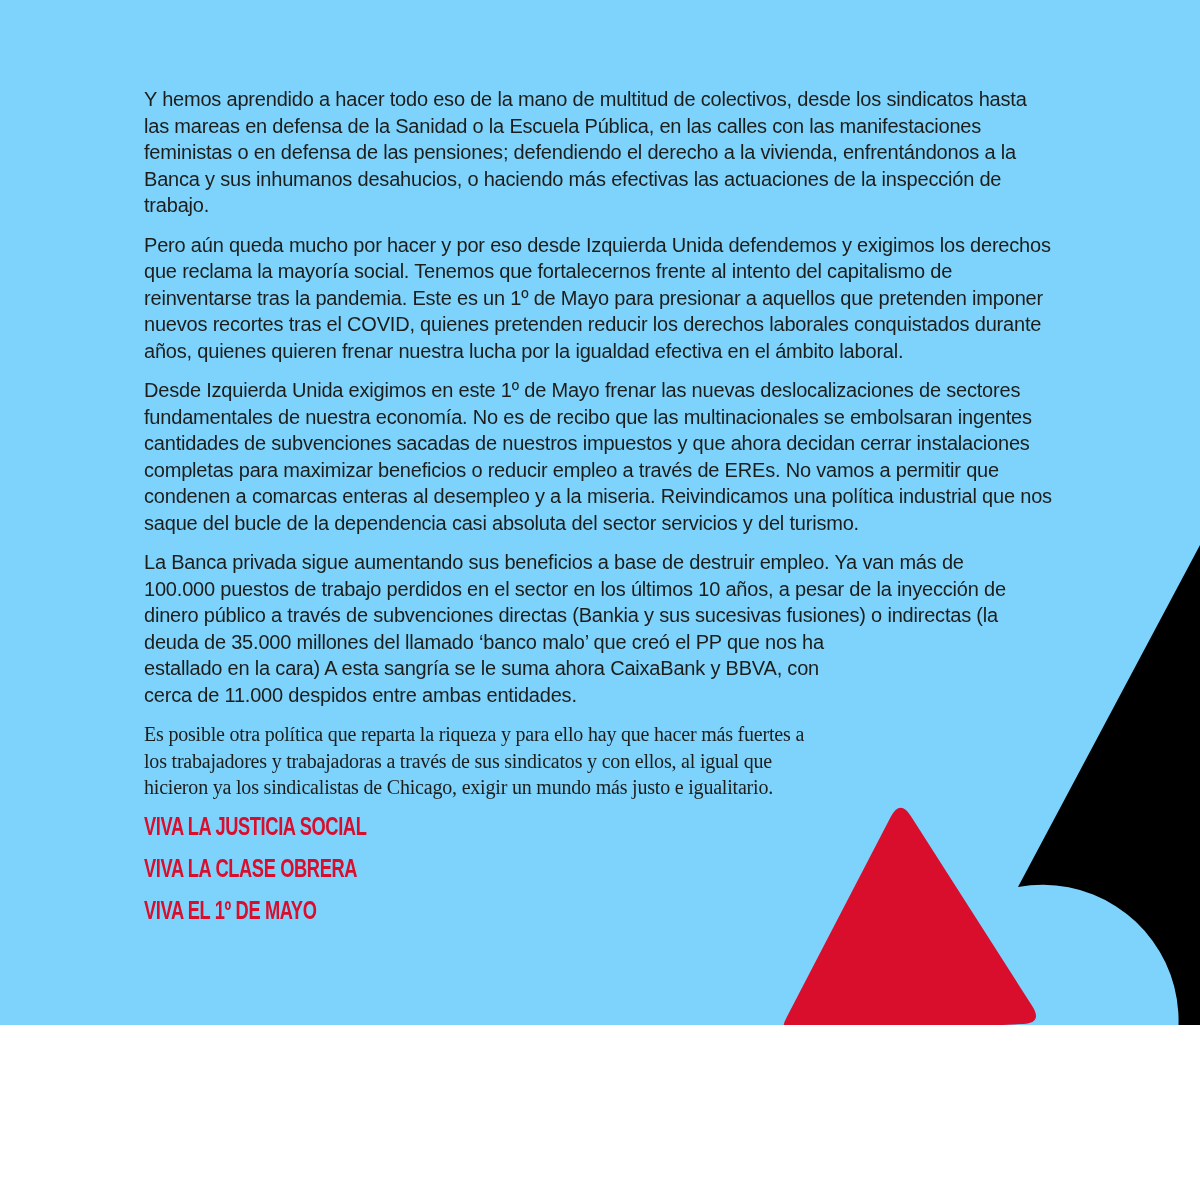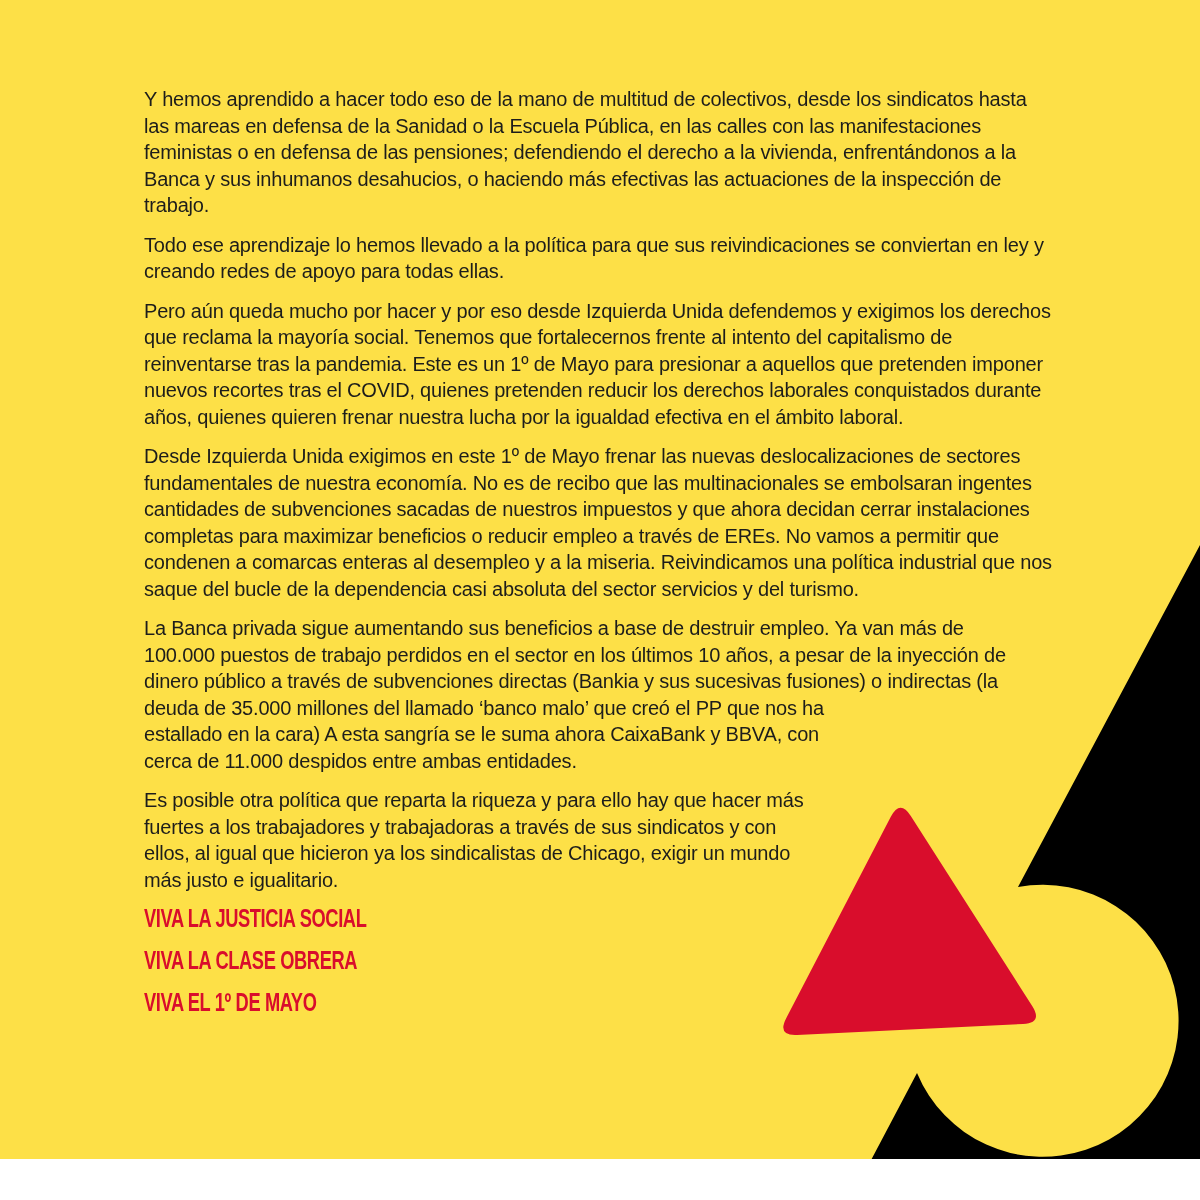--- a/index.html
+++ b/index.html
@@ -1,20 +1,20 @@
 <!DOCTYPE html>
 <html><head>
 <meta charset="utf-8">
 <style>
   html, body { margin: 0; padding: 0; background: #ffffff; }
   .page {
     position: relative;
     width: 1200px;
-    height: 1159px;
-    background: #fde047;
+    height: 1025px;
+    background: #7dd3fc;
     overflow: hidden;
     font-family: "Liberation Sans", sans-serif;
   }
   .artwork {
     position: absolute;
     left: 0; top: 0;
     width: 1200px; height: 1200px;
     display: block;
   }
   .text-column {
@@ -26,21 +26,21 @@
     font-size: 20px;
     line-height: 26.5px;
     letter-spacing: -0.2px;
   }
   .text-column p {
     margin: 0 0 13px 0;
   }
   
   .wrap-step-a { float: right; width: 42px;  height: 80px; }
   .wrap-step-b { float: right; clear: right; width: 228px; height: 120px; }
-  .para-narrow { max-width: 672px; }
+  .para-narrow { max-width: 672px; font-family: Liberation Serif, serif; }
   .slogans { margin-top: 3px; }
   .slogan {
     font-weight: bold;
     font-size: 25px;
     line-height: 25px;
     letter-spacing: -0.5px;
     margin: 0 0 17px 0;
     transform: scaleX(0.73);
     transform-origin: left center;
     white-space: nowrap;
@@ -51,21 +51,20 @@
 
 <div class="page">
 
   <svg class="artwork" viewBox="0 0 1200 1200" width="1200" height="1200" aria-hidden="true">
     <path d="M 1200 545 L 1018 887 A 136 136 0 1 1 917 1073 L 850 1200 L 1200 1200 Z" fill="#000000"></path>
     <path d="M 890.8 816.8 Q 900 799 910.8 815.9 L 1032.2 1006.1 Q 1043 1023 1023 1024 L 797 1035 Q 777 1036 786.2 1018.2 Z" fill="#d90d2c"></path>
   </svg>
 
   <div class="text-column">
     <p>Y hemos aprendido a hacer todo eso de la mano de multitud de colectivos, desde los sindicatos hasta las mareas en defensa de la Sanidad o la Escuela Pública, en las calles con las manifestaciones feministas o en defensa de las pensiones; defendiendo el derecho a la vivienda, enfrentándonos a la Banca y sus inhumanos desahucios, o haciendo más efectivas las actuaciones de la inspección de trabajo.</p>
-    <p>Todo ese aprendizaje lo hemos llevado a la política para que sus reivindicaciones se conviertan en ley y creando redes de apoyo para todas ellas.</p>
     <p>Pero aún queda mucho por hacer y por eso desde Izquierda Unida defendemos y exigimos los derechos que reclama la mayoría social. Tenemos que fortalecernos frente al intento del capitalismo de reinventarse tras la pandemia. Este es un 1º de Mayo para presionar a aquellos que pretenden imponer nuevos recortes tras el COVID, quienes pretenden reducir los derechos laborales conquistados durante años, quienes quieren frenar nuestra lucha por la igualdad efectiva en el ámbito laboral.</p>
     <p>Desde Izquierda Unida exigimos en este 1º de Mayo frenar las nuevas deslocalizaciones de sectores fundamentales de nuestra economía. No es de recibo que las multinacionales se embolsaran ingentes cantidades de subvenciones sacadas de nuestros impuestos y que ahora decidan cerrar instalaciones completas para maximizar beneficios o reducir empleo a través de EREs. No vamos a permitir que condenen a comarcas enteras al desempleo y a la miseria. Reivindicamos una política industrial que nos saque del bucle de la dependencia casi absoluta del sector servicios y del turismo.</p>
     <p>
       <span class="wrap-step-a"></span>
       <span class="wrap-step-b"></span>
       <span>La Banca privada sigue aumentando sus beneficios a base de destruir empleo. Ya van más de 100.000 puestos de trabajo perdidos en el sector en los últimos 10 años, a pesar de la inyección de dinero público a través de subvenciones directas (Bankia y sus sucesivas fusiones) o indirectas (la deuda de 35.000 millones del llamado ‘banco malo’ que creó el PP que nos ha estallado en la cara) A esta sangría se le suma ahora CaixaBank y BBVA, con cerca de 11.000 despidos entre ambas entidades.</span>
     </p>
     <p class="para-narrow">Es posible otra política que reparta la riqueza y para ello hay que hacer más fuertes a los trabajadores y trabajadoras a través de sus sindicatos y con ellos, al igual que hicieron ya los sindicalistas de Chicago, exigir un mundo más justo e igualitario.</p>
 
     <div class="slogans">

